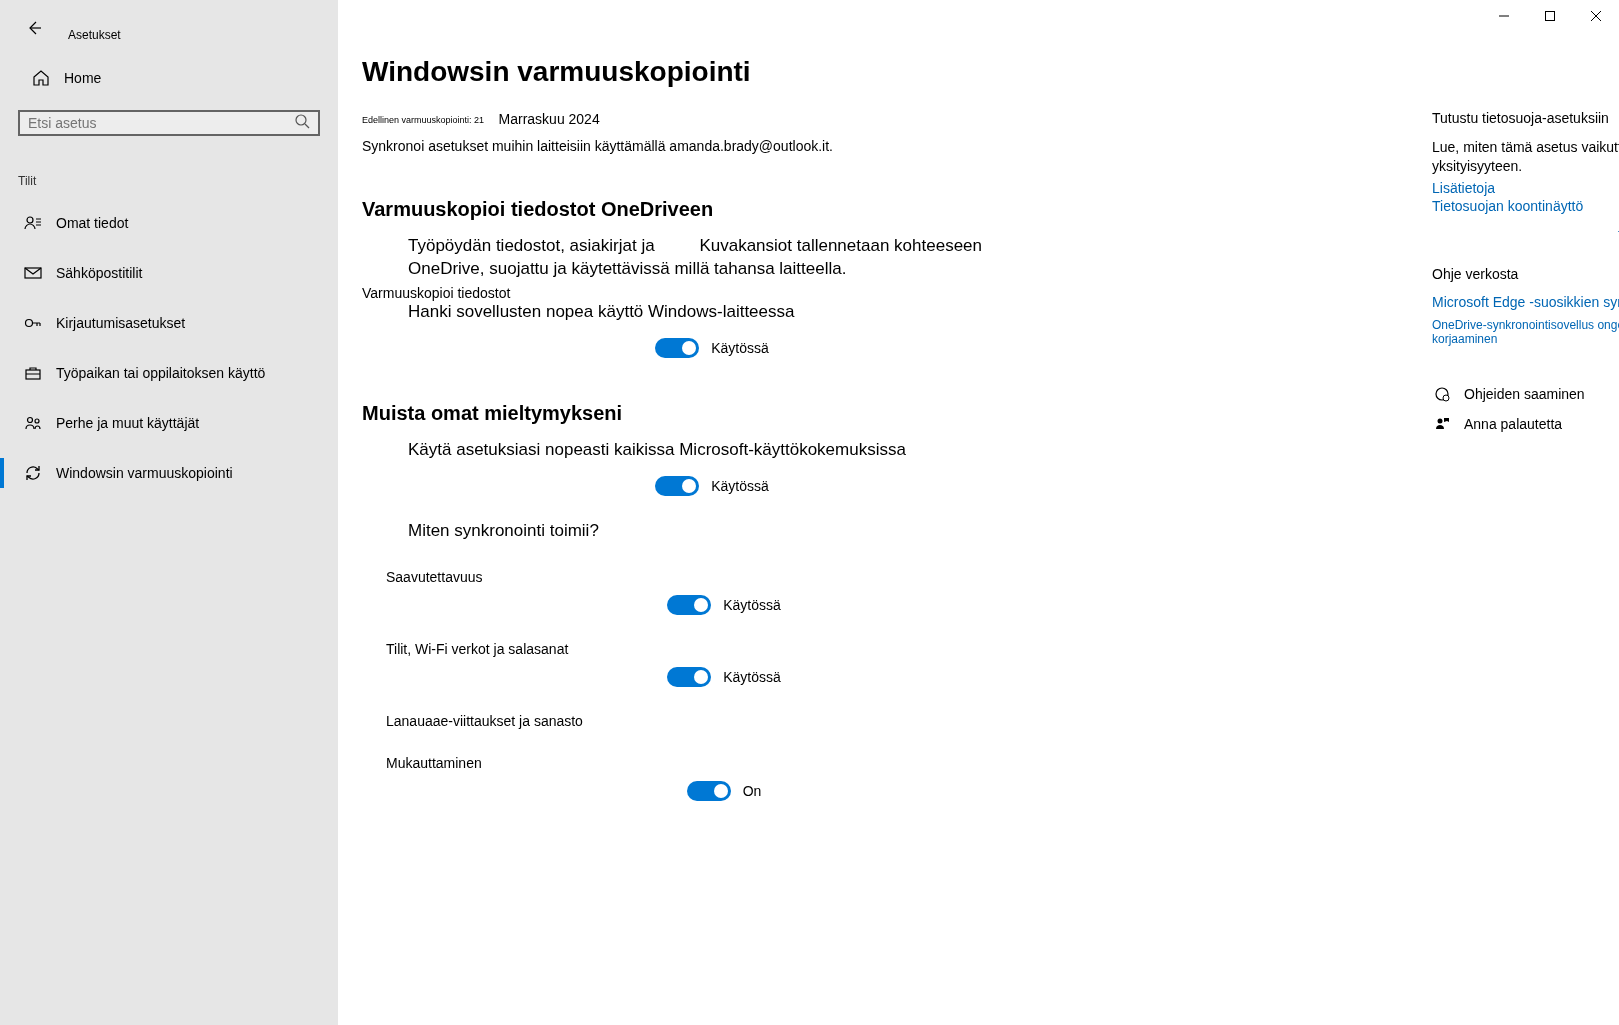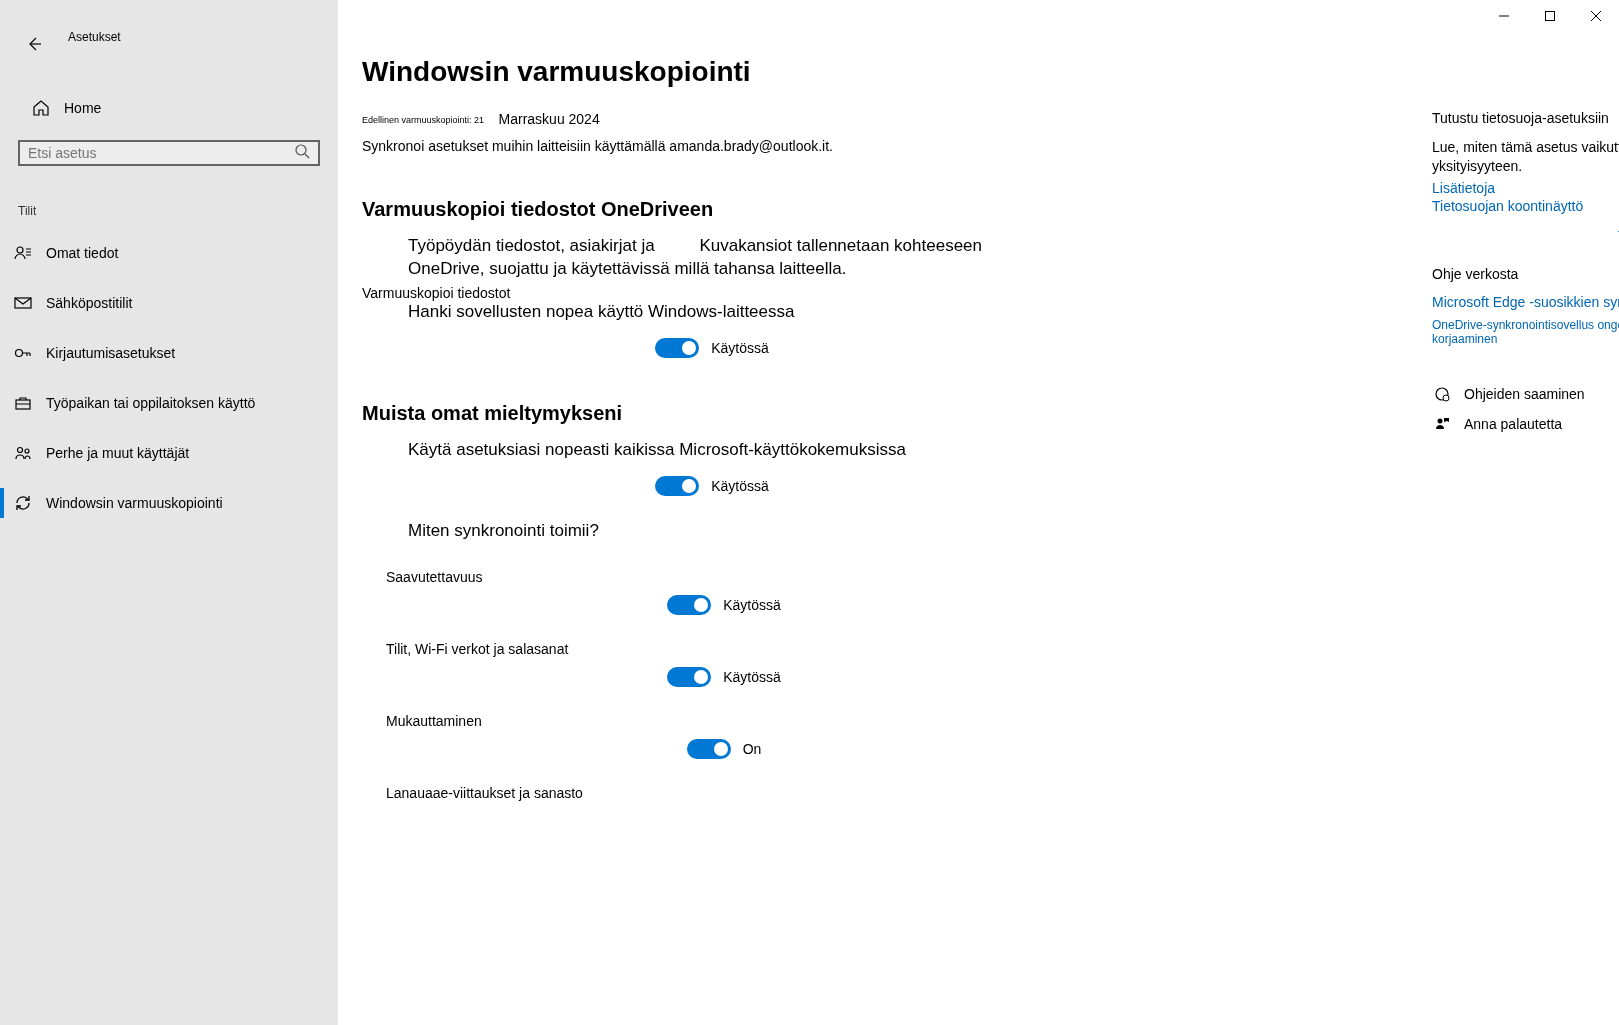--- a/index.html
+++ b/index.html
@@ -1,29 +1,29 @@
 <!DOCTYPE html>
 <html><head>
 <meta charset="utf-8">
 <style>
 * { margin: 0; padding: 0; box-sizing: border-box; font-family: "Segoe UI", sans-serif; }
 body { background: #fff; width: 1619px; height: 1025px; overflow: hidden; display: flex; }
 
 
 .sidebar { width: 338px; height: 100%; background: #e6e6e6; display: flex; flex-direction: column; }
-.titlebar { display: flex; align-items: flex-start; height: 42px; padding-left: 20px; margin-top: 30px; }
+.titlebar { display: flex; align-items: flex-end; height: 42px; padding-left: 20px; }
 .back-btn { width: 28px; height: 28px; display: flex; align-items: center; justify-content: center; cursor: pointer; }
 .app-title { font-size: 12px; margin-left: 20px; }
 .home-row { display: flex; align-items: center; height: 40px; padding-left: 30px; margin-top: 16px; cursor: pointer; }
 .home-row .icon { width: 22px; display: flex; justify-content: center; }
 .home-row .label { margin-left: 12px; font-size: 14px; }
 .search-box { margin: 12px 18px 0 18px; height: 26px; border: 2px solid #646464; background: #ededed; display: flex; align-items: center; padding: 0 8px; }
 .search-box input { flex: 1; border: none; background: transparent; outline: none; font-size: 14px; }
 .section-label { font-size: 12px; color: #333; padding: 38px 0 10px 18px; }
-.nav-item { display: flex; align-items: center; height: 50px; padding-left: 12px; cursor: pointer; position: relative; }
+.nav-item { display: flex; align-items: center; height: 50px; padding-left: 22px; cursor: pointer; position: relative; }
 .nav-item .icon { width: 22px; display: flex; justify-content: center; }
 .nav-item .label { margin-left: 12px; font-size: 14px; }
 .nav-item.active::before { content: ""; position: absolute; left: 0; top: 10px; bottom: 10px; width: 4px; background: #0078d4; }
 
 
 .main { flex: 1; position: relative; background: #fff; }
 .window-controls { position: absolute; top: 0; right: 0; height: 32px; display: flex; }
 .win-btn { width: 46px; height: 32px; display: flex; align-items: center; justify-content: center; cursor: pointer; }
 .content { padding: 56px 24px 0 24px; display: flex; }
 .center { width: 700px; }
@@ -205,28 +205,28 @@
         </div>
       </div>
       <div class="sub-group">
         <div class="sub-title">Tilit, Wi-Fi verkot ja salasanat</div>
         <div class="toggle-row" style="margin-top:6px;">
           <div class="toggle"></div>
           <span class="toggle-label">Käytössä</span>
         </div>
       </div>
       <div class="sub-group">
+        <div class="sub-title">Lanauaae-viittaukset ja sanasto</div>
+      </div>
+      <div class="sub-group">
         <div class="sub-title">Mukauttaminen</div>
         <div class="toggle-row" style="margin-top:6px;">
           <div class="toggle"></div>
           <span class="toggle-label">On</span>
         </div>
-      </div>
-      <div class="sub-group">
-        <div class="sub-title">Lanauaae-viittaukset ja sanasto</div>
       </div>
     </div>
   </div>
 
   <div class="right">
     <div class="right-h">Tutustu tietosuoja-asetuksiin</div>
     <div class="right-text">Lue, miten tämä asetus vaikuttaa yksityisyyteen.</div>
     <span class="right-link">Lisätietoja</span>
     <span class="right-link">Tietosuojan koontinäyttö</span>
 

